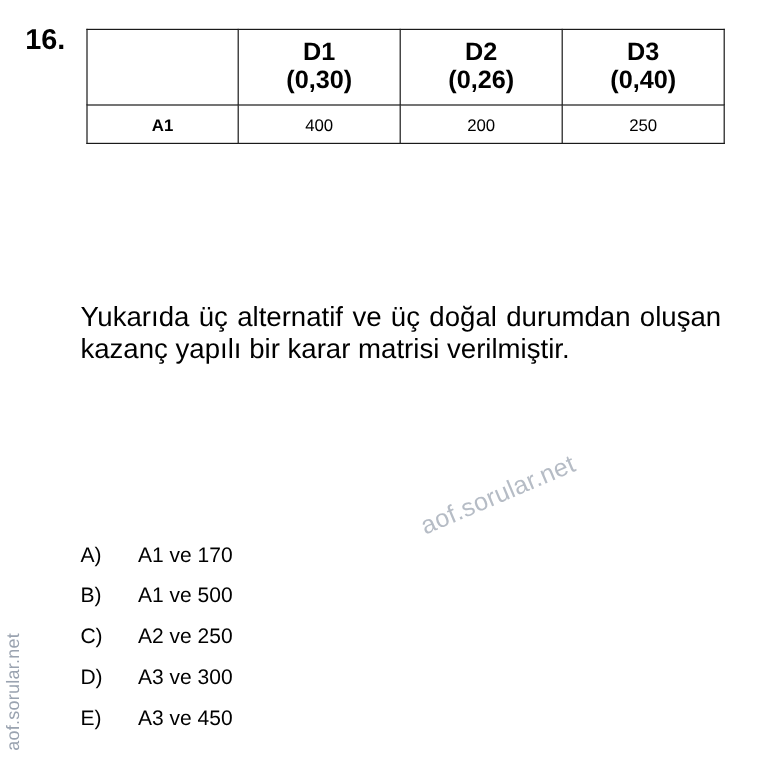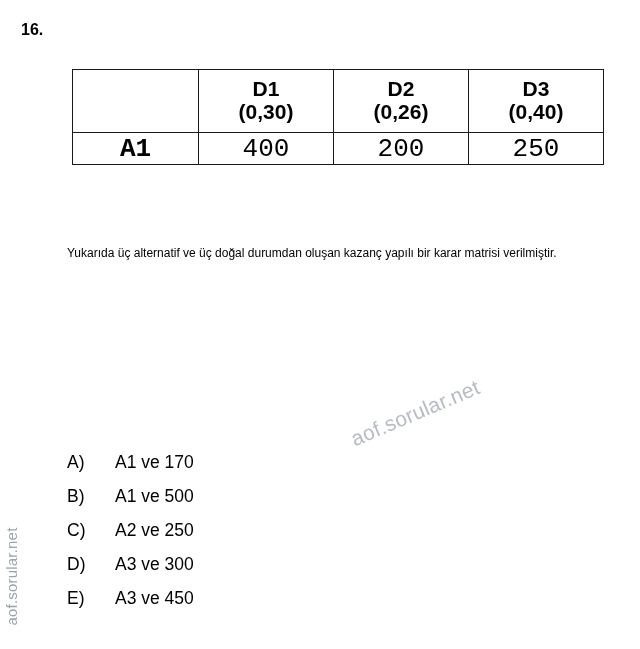--- a/index.html
+++ b/index.html
@@ -20,36 +20,35 @@
   .page {
     position: absolute;
     inset: 0;
   }
 
   
   #question-number {
     position: absolute;
     left: 21px;
     top: 22px;
-    font-size: 16px;
+    font-size: 24px;
     font-weight: bold;
     letter-spacing: 0px;
     line-height: 1;
   }
 
   
   #matrix-table {
     position: absolute;
     left: 72px;
     top: 24px;
     width: 528px;
     border-collapse: collapse;
     table-layout: fixed;
     background: #ffffff;
-    margin-top: 45px;
   }
   #matrix-table td, #matrix-table th {
     border: 1.5px solid #1a1a1a;
     text-align: center;
     vertical-align: middle;
     padding: 0;
     font-size: 21px;
     color: #000;
   }
   #matrix-table .col-label { width: 125px; }
@@ -61,35 +60,34 @@
     line-height: 1.08;
     font-size: 21px;
   }
   #matrix-table thead th.corner { border-right-width: 1.5px; }
   #matrix-table thead th .d-name { display: block; }
   #matrix-table thead th .d-prob { display: block; }
 
   #matrix-table tbody td {
     height: 31px;
     font-weight: normal;
-    font-size: 26px;
-    font-family: Liberation Mono, monospace;
+    font-size: 14px;
   }
   #matrix-table tbody td.rowhead {
     font-weight: bold;
   }
 
   
   .para {
     position: absolute;
     left: 67px;
     width: 534px;
     text-align: justify;
     text-justify: inter-word;
-    font-size: 12px;
+    font-size: 23px;
     line-height: 26px;
   }
   .para.justify-all {
     text-align-last: left;
   }
   #intro-paragraph {
     top: 228px;
     font-weight: normal;
   }
   #question-prompt {

